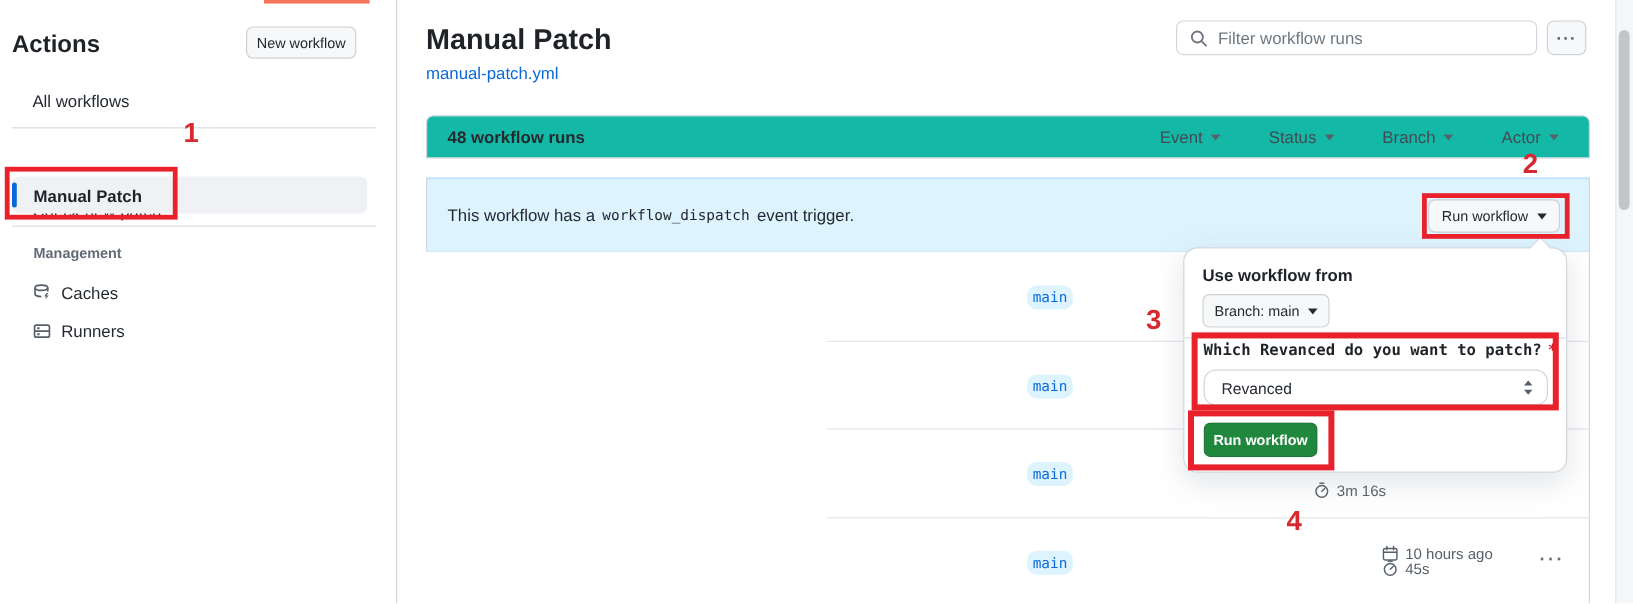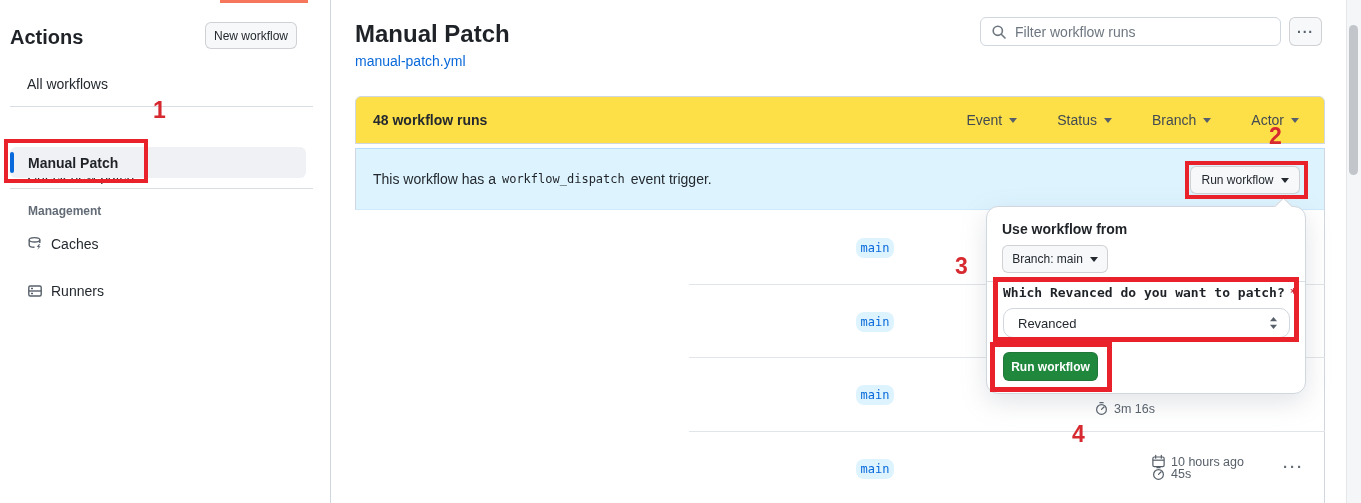--- a/index.html
+++ b/index.html
@@ -40,22 +40,22 @@
   .search-box { left:980px; top:17px; width:301px; height:29px;
     border:1px solid #d0d7de; border-radius:6px; background:#fff;
     display:flex; align-items:center; padding:0 10px; gap:8px; }
   .search-box input { border:none; outline:none; flex:1; font-size:14px;
     color:#24292f; background:transparent; font-family:"Liberation Sans",sans-serif; }
   .search-box input::placeholder { color:#6e7781; }
   .top-kebab { left:1289px; top:17px; width:33px; height:29px; font-size:14px;
     letter-spacing:1px; color:#57606a; font-weight:700; }
 
   
-  .card-header { left:355px; top:96px; width:970px; height:48px;
-    background:#fde047; border:1px solid #d0d7de; border-radius:6px 6px 0 0;
+  .card-header { left:355px; top:96px; width:970px; height:36px;
+    background:#14b8a6; border:1px solid #d0d7de; border-radius:6px 6px 0 0;
     display:flex; align-items:center; padding:0 25px 0 17px; }
   .runs-count { font-size:14px; font-weight:700; color:#24292f; }
   .filters { margin-left:auto; display:flex; gap:40px; }
   .filter { font-size:14px; color:#424a53; cursor:pointer; display:flex; align-items:center; }
   .banner { left:355px; top:148px; width:970px; height:62px; background:#ddf4ff;
     border-left:1px solid #d0d7de; border-right:1px solid #d0d7de;
     border-top:1px solid #b6dfff; border-bottom:1px solid #cfe8fb;
     display:flex; align-items:center; padding-left:17px; font-size:14px; color:#24292f; }
   .banner code { font-family:"DejaVu Sans Mono", monospace; font-size:12px; margin:0 6px; color:#1f2328; }
   .run-wf-small { left:1190px; top:166px; width:110px; height:28px; }
@@ -128,21 +128,21 @@
       <svg width="16" height="16" viewBox="0 0 16 16" fill="none" stroke="#57606a" stroke-width="1.4">
         <ellipse cx="7.5" cy="3.8" rx="5.3" ry="2.2"></ellipse>
         <path d="M2.2 3.8v5.2c0 1.2 2.4 2.2 5.3 2.2"></path>
         <path d="M12.8 3.8v3.2"></path>
         <path d="M11.8 8.2l-2 2.8h1.9l-1.4 2.8 3.4-3.6h-1.9l1.4-2z" fill="#57606a" stroke="none"></path>
       </svg>
     </span>
     <span>Caches</span>
   </div>
 
-  <div class="abs mgmt-item" style="top:268px;margin-top:15px;">
+  <div class="abs mgmt-item" style="top:268px;">
     <span>
       <svg width="16" height="16" viewBox="0 0 16 16" fill="none" stroke="#57606a" stroke-width="1.4">
         <rect x="1.8" y="3" width="12.4" height="10" rx="1.5"></rect>
         <path d="M1.8 8h12.4"></path>
         <path d="M4 5.5h2M4 10.5h2" stroke-width="1.6"></path>
       </svg>
     </span>
     <span>Runners</span>
   </div>
 

